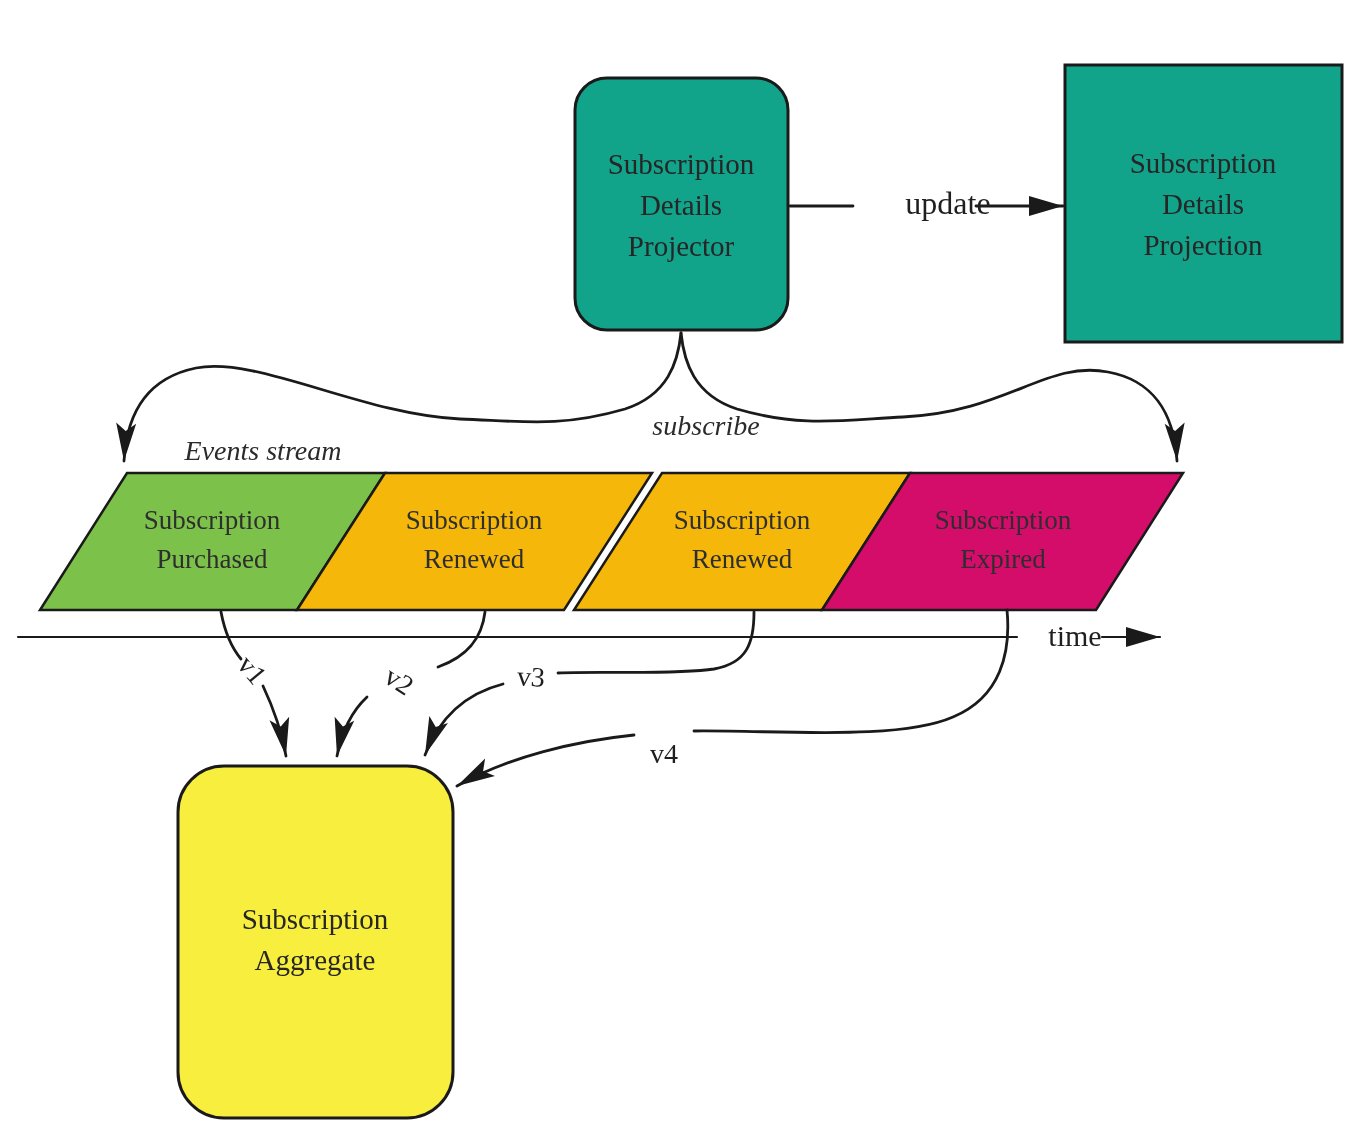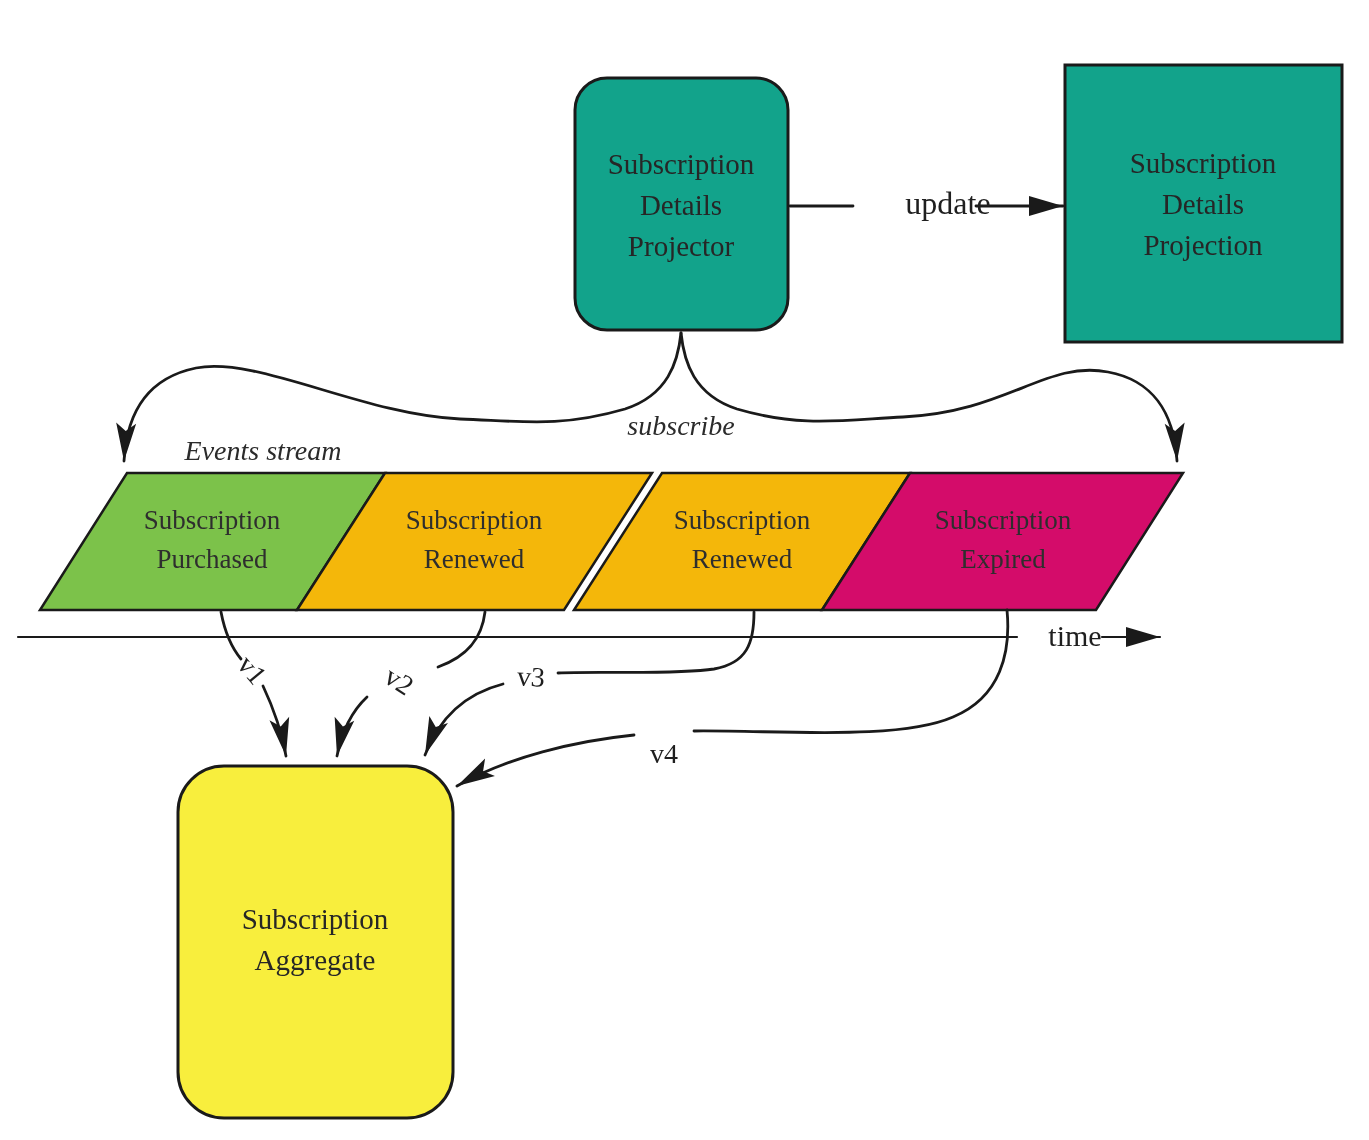--- a/index.html
+++ b/index.html
@@ -85,21 +85,21 @@
   <div class="lbl box-lbl" style="left:681px; top:205px;">Subscription
 Details
 Projector</div>
   <div class="lbl box-lbl" style="left:1203px; top:204px;">Subscription
 Details
 Projection</div>
   <div class="lbl box-lbl" style="left:315px; top:940px;">Subscription
 Aggregate</div>
 
   <div class="lbl update-lbl" style="left:912px; top:204px;margin-left:36px;">update</div>
-  <div class="lbl ital" style="left:681px; top:426px;">subscribe</div>
+  <div class="lbl ital" style="left:706px; top:426px;">subscribe</div>
   <div class="lbl ital" style="left:263px; top:451px;">Events stream</div>
   <div class="lbl time-lbl" style="left:1059px; top:636px;">time</div>
 
   <div class="lbl event-lbl" style="left:212px; top:540px;">Subscription
 Purchased</div>
   <div class="lbl event-lbl" style="left:474px; top:540px;">Subscription
 Renewed</div>
   <div class="lbl event-lbl" style="left:742px; top:540px;">Subscription
 Renewed</div>
   <div class="lbl event-lbl" style="left:1003px; top:540px;">Subscription

